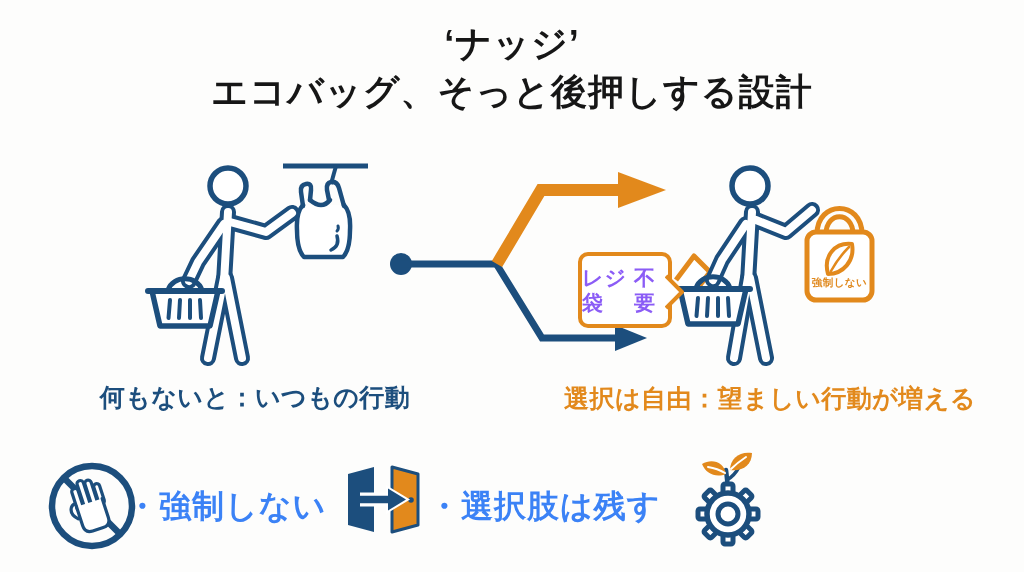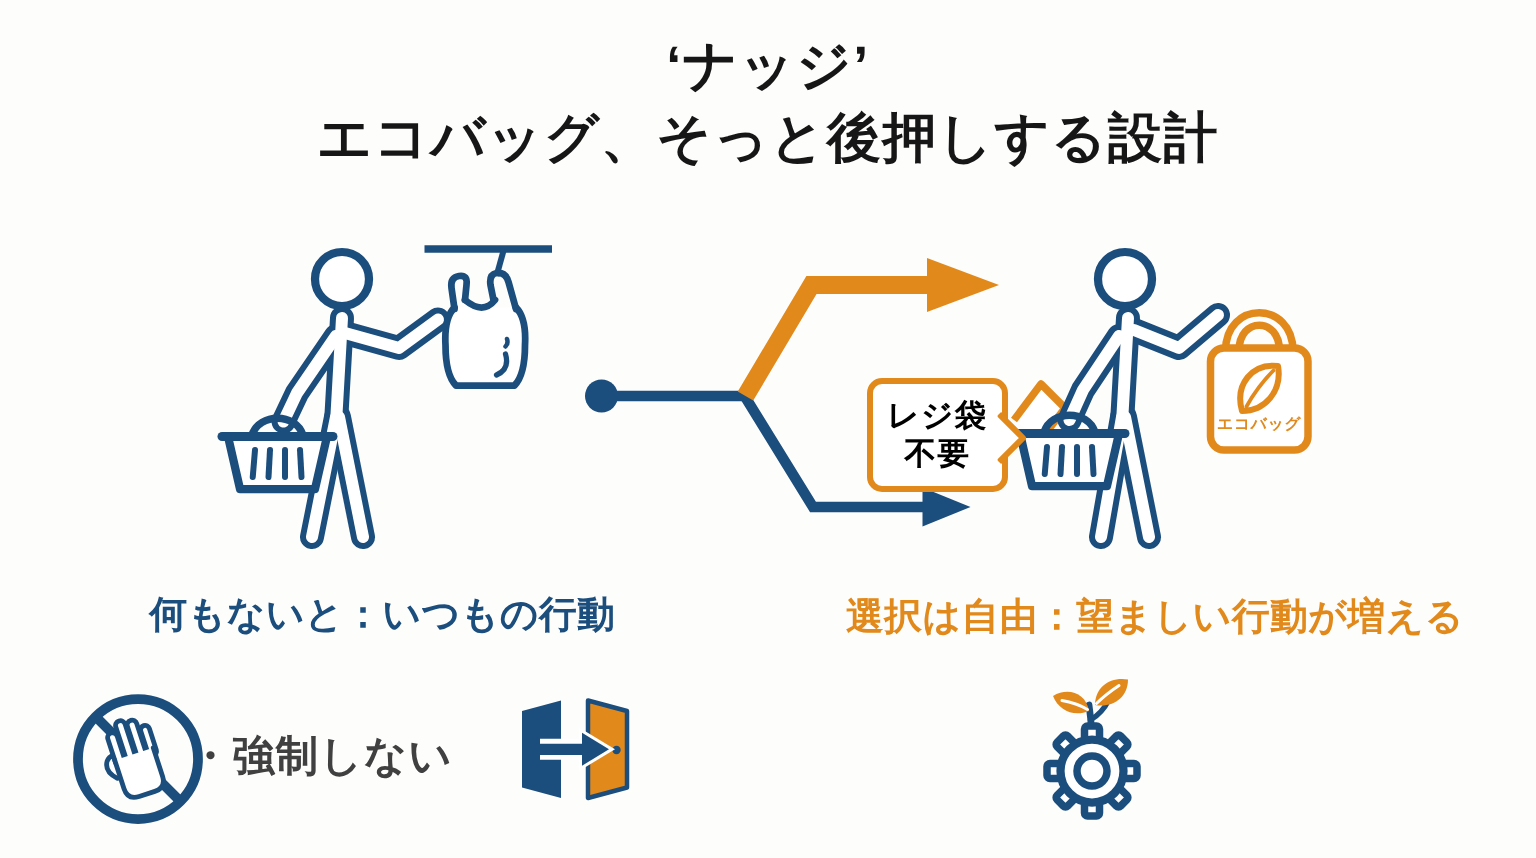--- a/index.html
+++ b/index.html
@@ -6,37 +6,37 @@
   .stage{
     position:relative;width:1024px;height:572px;background:#fdfdfc;
     overflow:hidden;font-family:"Liberation Sans","DejaVu Sans",sans-serif;
   }
   .abs{position:absolute;}
   .title{
     left:0;right:0;text-align:center;color:#161616;font-weight:800;
     font-size:36px;line-height:48px;letter-spacing:1px;
   }
   .caption{
-    text-align:center;font-weight:800;font-size:25px;letter-spacing:0.5px;margin-top:12px;
+    text-align:center;font-weight:800;font-size:25px;letter-spacing:0.5px;
   }
   .caption.blue{color:#1c4e7d;}
   .caption.orange{color:#e2891c;text-align:center;}
   .bubble{
     left:578px;top:252px;width:86px;height:68px;background:#ffffff;
-    border:4px solid #e2891c;border-radius:10px;display:flex;flex-direction:column;
-    align-items:center;justify-content:center;color:#000000;font-weight:800;
+    border:4px solid #e2891c;border-radius:10px;display:flex;flex-direction:row;
+    align-items:center;justify-content:center;color:#8b5cf6;font-weight:800;
     font-size:21px;line-height:25px;letter-spacing:1px;z-index:3;
   }
   .bubble-tail{left:665px;top:273px;z-index:4;}
   .ecobag-label{
     left:807px;top:276px;width:65px;text-align:center;color:#e08a20;
     font-weight:800;font-size:10.5px;letter-spacing:0.5px;z-index:3;
   }
   .principle-label{
-    top:485px;color:#404040;font-weight:800;font-size:28px;letter-spacing:1px;white-space:nowrap;
+    top:485px;color:#3b82f6;font-weight:800;font-size:32px;letter-spacing:1px;white-space:nowrap;
   }
 </style>
 </head>
 <body>
 
 <div class="stage">
 
   <div class="abs title" style="top:20px;">
     <div>‘ナッジ’</div>
     <div>エコバッグ、そっと後押しする設計</div>
@@ -143,21 +143,21 @@
     </g>
 
     <g stroke="#e2891c" stroke-linecap="round" stroke-linejoin="round">
       <path d="M147,84 C147,50 192,50 192,84" fill="none" stroke-width="5"></path>
       <path d="M156,84 C156,61 183,61 183,84" fill="none" stroke-width="5"></path>
       <rect x="137" y="82" width="65" height="68" rx="9" fill="#ffffff" stroke-width="5"></rect>
       <path d="M158,124 C153,106 165,92 182,94 C185,111 173,124 158,124 Z" fill="#ffffff" stroke-width="4"></path>
       <path d="M161,121 C166,112 173,103 179,97" fill="none" stroke-width="2.5"></path>
     </g>
   </svg>
-  <div class="abs ecobag-label">エコバッグ</div>
+  <div class="abs ecobag-label">強制しない</div>
 
   <div class="abs caption blue" style="left:75px;top:381px;width:360px;">何もないと：いつもの行動</div>
   <div class="abs caption orange" style="left:545px;top:382px;width:450px;">選択は自由：望ましい行動が増える</div>
 
   <svg class="abs" style="left:44px;top:460px;" width="96" height="92" viewBox="0 0 96 92">
     <circle cx="48" cy="46" r="40" fill="none" stroke="#1c4e7d" stroke-width="6.5"></circle>
     <line x1="20" y1="18" x2="76" y2="74" stroke="#1c4e7d" stroke-width="6.5"></line>
     <g transform="rotate(-18 48 46)" fill="#ffffff" stroke="#1c4e7d" stroke-width="3.2" stroke-linejoin="round" stroke-linecap="round">
       <path d="M31,54 Q24,47 28,41 Q32,36 38,42 L43,48"></path>
       <rect x="33" y="24" width="6.5" height="23" rx="3.2"></rect>
@@ -174,20 +174,21 @@
     <circle cx="26" cy="38" r="2.8" fill="#ffffff"></circle>
     <polygon points="50,5 76,12 76,63 50,70" fill="#e2891c" stroke="#1c4e7d" stroke-width="3" stroke-linejoin="round"></polygon>
     <circle cx="69" cy="38" r="2.8" fill="#1c4e7d"></circle>
     <g>
       <path d="M18,37.5 L48,37.5" stroke="#ffffff" stroke-width="14"></path>
       <polygon points="44,23 68,37.5 44,52" fill="#ffffff"></polygon>
       <path d="M18,37.5 L46,37.5" stroke="#1c4e7d" stroke-width="7.5"></path>
       <polygon points="46,26.5 64,37.5 46,48.5" fill="#1c4e7d"></polygon>
     </g>
   </svg>
+  <div class="abs principle-label" style="left:428px;">・選択肢は残す</div>
 
   <svg class="abs" style="left:686px;top:450px;" width="84" height="100" viewBox="0 0 84 100">
     <g>
       <path d="M42,45 C42,34 41,28 40,20" stroke="#1c4e7d" stroke-width="4.5" fill="none" stroke-linecap="round"></path>
       <path d="M41,30 C46,27 50,23 53,17" stroke="#1c4e7d" stroke-width="3.5" fill="none" stroke-linecap="round"></path>
       <path d="M40,24 C30,28 20,24 16,14 C26,8 38,12 40,24 Z" fill="#e2891c"></path>
       <path d="M44,20 C44,8 54,1 66,3 C66,15 56,22 44,20 Z" fill="#e2891c"></path>
       <path d="M22,17 C28,18 34,20 39,23" stroke="#ffffff" stroke-width="2" fill="none" stroke-linecap="round"></path>
       <path d="M60,7 C54,11 49,15 45,19" stroke="#ffffff" stroke-width="2" fill="none" stroke-linecap="round"></path>
     </g>

